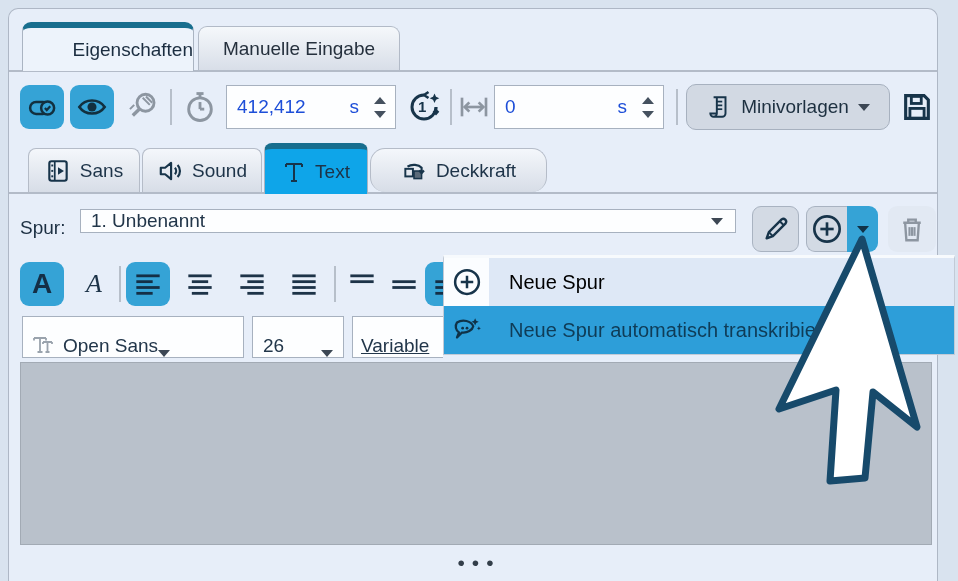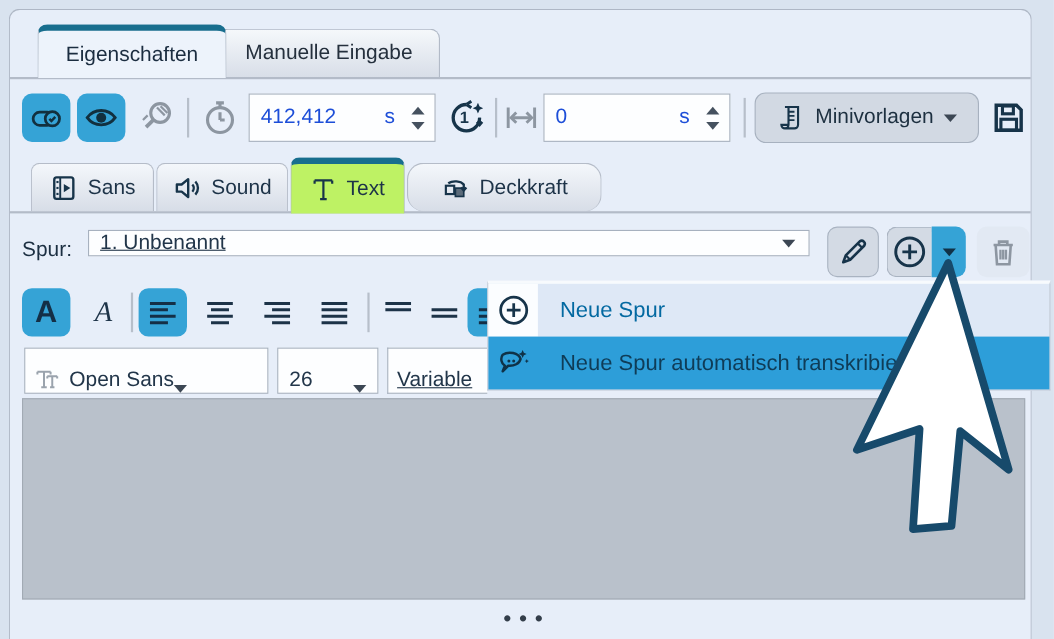--- a/index.html
+++ b/index.html
@@ -44,21 +44,21 @@
   .big-btn { position:absolute; left:686px; top:84px; width:204px; height:46px;
              background:#d2d9e3; border:1.5px solid #a7b1bf; border-radius:10px;
              display:flex; align-items:center; justify-content:center; gap:9px;
              font-size:19px; color:#1d3040; }
 
   
   .tab-media { position:absolute; top:148px; height:44px; display:flex; align-items:center;
                justify-content:center; gap:9px; font-size:19px; color:#1d3348;
                border:1px solid #b5bcc8; border-bottom:none; border-radius:8px 8px 0 0;
                background:linear-gradient(#f4f7fb,#d7dde7); z-index:2; }
-  .tab-media.active { top:143px; height:51px; background:#bef264; border-color:#aab4c2;
+  .tab-media.active { top:143px; height:51px; background:#0ea5e9; border-color:#aab4c2;
                       border-top:6px solid #186e8e; z-index:3; }
 
   
   .label { position:absolute; font-size:19px; color:#1c2f42; }
   .combo { position:absolute; background:#fdfeff; border:1.5px solid #a7b1bf;
            display:flex; align-items:center; font-size:19px; color:#22364a; }
   .combo .cval { padding-left:10px; flex:1; white-space:nowrap; overflow:hidden; }
   .combo .carr { margin-right:12px; }
 
   .split { position:absolute; left:806px; top:206px; height:46px; display:flex; z-index:2; }
@@ -80,38 +80,38 @@
 
   .footer-dots { position:absolute; left:0; width:958px; top:551px; text-align:center;
                  font-size:21px; letter-spacing:7px; color:#333e4a; }
 
   
   .menu { position:absolute; left:443px; top:255px; width:512px; z-index:40;
           background:#dee8f6; border:1px solid #c2cad6; border-top:3px solid #f7fafd; }
   .menu-item { position:relative; height:48px; display:flex; align-items:center; }
   .menu-item .mi-icon { width:45px; height:48px; background:#fbfdff; display:flex;
                         align-items:center; justify-content:center; color:#17344a; flex:none; }
-  .menu-item .mi-label { padding-left:20px; font-size:20px; color:#0369a1; white-space:nowrap; }
+  .menu-item .mi-label { padding-left:20px; font-size:20px; color:#000000; white-space:nowrap; }
   .menu-item.highlight { background:#2d9ed9; }
   .menu-item.highlight .mi-icon { background:transparent; color:#0f3248; }
   .menu-item.highlight .mi-label { color:#0f3c57; }
 
   .cursor-svg { position:absolute; inset:0; z-index:50; pointer-events:none; }
 
   svg.ic { display:block; }
 </style>
 </head>
 <body>
 
 <div id="screen">
   <div class="panel"></div>
   <div class="hline" style="top:70px;"></div>
   <div class="hline" style="top:192px;"></div>
 
-  <div class="tab-top active" style="left:34px; top:22px; width:172px; height:49px;">
+  <div class="tab-top active" style="left:22px; top:22px; width:172px; height:49px;justify-content:flex-end;">
     <span>Eigenschaften</span>
   </div>
   <div class="tab-top" style="left:198px; top:26px; width:202px; height:44px;">
     <span>Manuelle Eingabe</span>
   </div>
 
   <div class="btn active" style="left:20px; top:85px;">
     <svg class="ic" width="30" height="30" viewBox="0 0 24 24">
       <rect x="2.5" y="8" width="15" height="9.5" rx="4.75" fill="none" stroke="#12303f" stroke-width="2"></rect>
       <circle cx="16.5" cy="12.8" r="5.2" fill="#35a3d6" stroke="#12303f" stroke-width="2"></circle>
@@ -226,21 +226,21 @@
     <svg class="ic" width="26" height="26" viewBox="0 0 24 24">
       <rect x="4" y="10" width="7" height="7" fill="none" stroke="#17344a" stroke-width="1.8"></rect>
       <rect x="12" y="12" width="7" height="7" fill="#5b6b7a" stroke="#17344a" stroke-width="1.4"></rect>
       <path d="M6 8 a8 5 0 0 1 13 1 l0 4" fill="none" stroke="#17344a" stroke-width="2"></path>
       <path d="M16.8 11.5 l2.2 2.4 2.2 -2.4" fill="none" stroke="#17344a" stroke-width="2"></path>
     </svg>
     <span>Deckkraft</span>
   </div>
 
   <span class="label" style="left:20px; top:217px;">Spur:</span>
-  <div class="combo" style="left:80px; top:209px; width:656px; height:24px;text-decoration:underline;">
+  <div class="combo" style="left:80px; top:209px; width:656px; height:24px;">
     <span class="cval">1. Unbenannt</span>
     <div class="carr combo-arrow"></div>
   </div>
   <div class="btn gray" style="left:752px; top:206px; width:47px; height:46px;">
     <svg class="ic" width="30" height="30" viewBox="0 0 24 24">
       <path d="M4.5 19.5 l1.8 -5 L16.5 4.3 a2.3 2.3 0 0 1 3.2 3.2 L9.5 17.7 z" fill="none" stroke="#17344a" stroke-width="1.9" stroke-linejoin="round"></path>
       <line x1="6.3" y1="14.5" x2="9.5" y2="17.7" stroke="#17344a" stroke-width="1.6"></line>
       <line x1="15" y1="5.8" x2="18.2" y2="9" stroke="#17344a" stroke-width="1.6"></line>
     </svg>
   </div>

